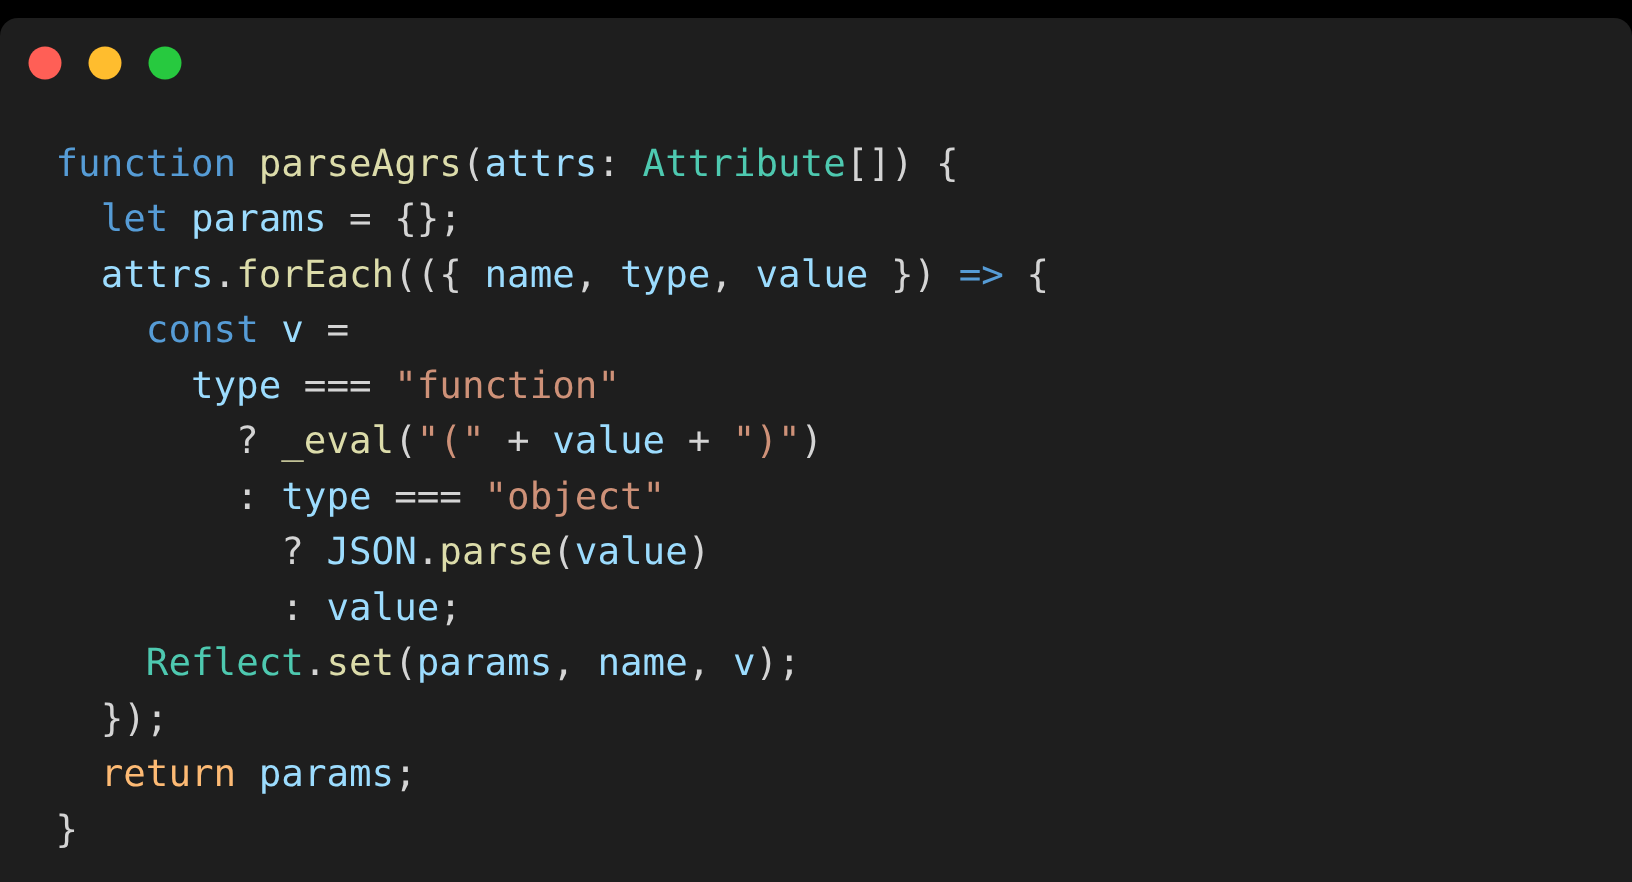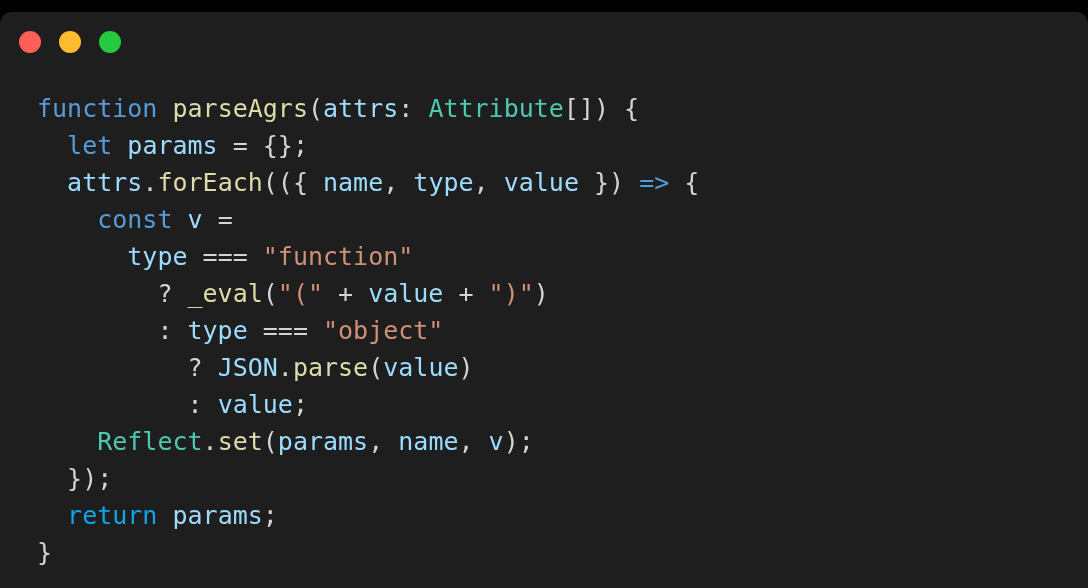--- a/index.html
+++ b/index.html
@@ -54,21 +54,21 @@
     line-height: 37px;
     white-space: pre;
     letter-spacing: 0px;
     -webkit-font-smoothing: antialiased;
   }
 
   .ln { display: block; height: 37px; }
 
   
   .kw   { color: #569CD6; }  
-  .kw2  { color: #0ea5e9; }  
+  .kw2  { color: #fdba74; }  
   .fn   { color: #DCDCAA; }  
   .var  { color: #9CDCFE; }  
   .type { color: #4EC9B0; }  
   .str  { color: #CE9178; }  
   .pun  { color: #D4D4D4; }  
 </style>
 </head>
 <body style="background: rgb(0, 0, 0);">
 
 <div id="window" style="background: rgb(30, 30, 30); border-radius: 12px;">

